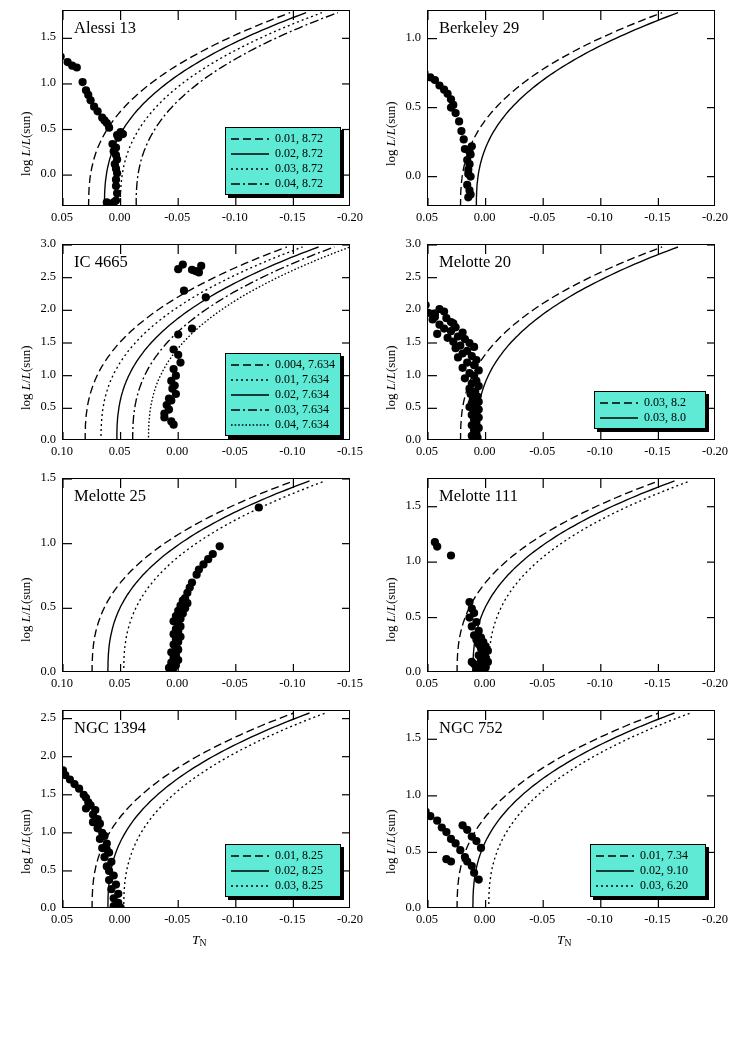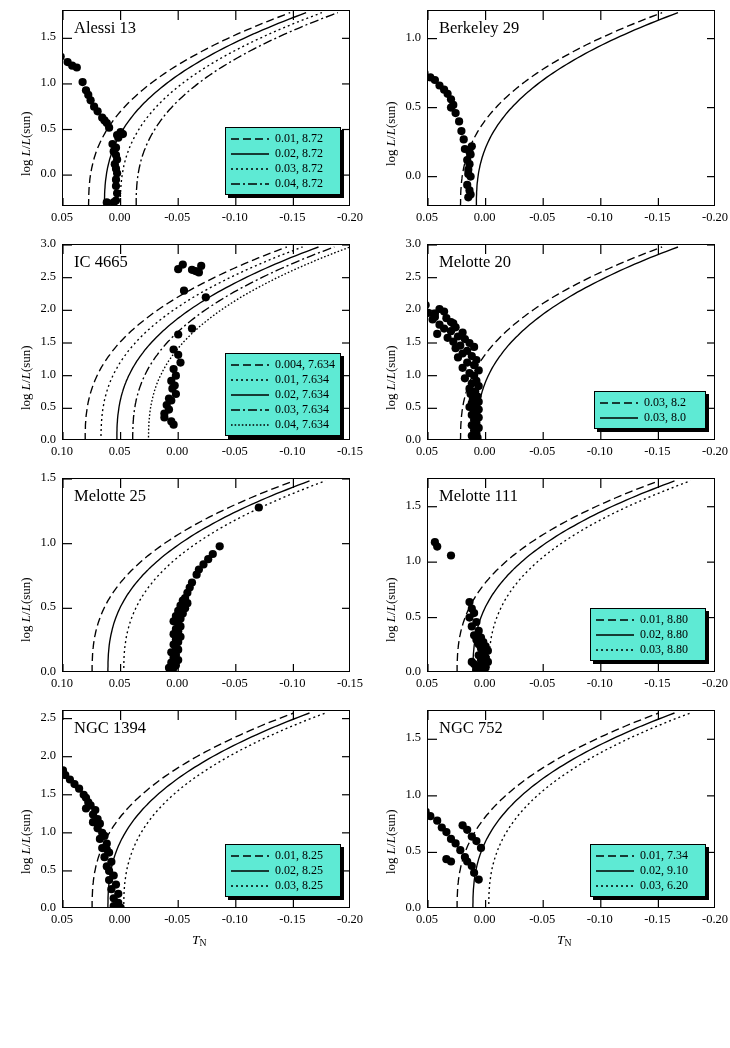--- a/index.html
+++ b/index.html
@@ -588,40 +588,20 @@
       <div class="ticklabel" style="left: 93.6px; top: 212px; width: 52px;">0.00</div>
       <div class="ticklabel" style="left: 151.2px; top: 212px; width: 52px;">-0.05</div>
       <div class="ticklabel" style="left: 208.8px; top: 212px; width: 52px;">-0.10</div>
       <div class="ticklabel" style="left: 266.4px; top: 212px; width: 52px;">-0.15</div>
       <div class="ticklabel" style="left: 324px; top: 212px; width: 52px;">-0.20</div>
       <div class="ticklabel" style="left: 22px; top: 200px; width: 34px; text-align: right;">0.0</div>
       <div class="ticklabel" style="left: 22px; top: 144.571px; width: 34px; text-align: right;">0.5</div>
       <div class="ticklabel" style="left: 22px; top: 89.1429px; width: 34px; text-align: right;">1.0</div>
       <div class="ticklabel" style="left: 22px; top: 33.7143px; width: 34px; text-align: right;">1.5</div>
       <div class="ylabelwrap" style="left: 18px; top: 178px;">log <i>L</i>/<i>L</i>(sun)</div>
-      <div class="legend" style="width: 116px; left: 225px; top: 144px;">
-        <div class="legrow">
-          <svg class="legsample" width="40" height="9">
-            <line x1="1" x2="39" y1="5" y2="5" stroke="#000" stroke-width="1.3" stroke-dasharray="8,4"></line>
-          </svg>
-          <span class="legtext">0.01, 8.80</span>
-        </div>
-        <div class="legrow">
-          <svg class="legsample" width="40" height="9">
-            <line x1="1" x2="39" y1="5" y2="5" stroke="#000" stroke-width="1.3"></line>
-          </svg>
-          <span class="legtext">0.02, 8.80</span>
-        </div>
-        <div class="legrow">
-          <svg class="legsample" width="40" height="9">
-            <line x1="1" x2="39" y1="5" y2="5" stroke="#000" stroke-width="1.3" stroke-dasharray="2,3"></line>
-          </svg>
-          <span class="legtext">0.03, 8.80</span>
-        </div>
-      </div>
     </div>
     <div class="cell">
       <div class="frame" style="left: 62px; top: 14px; width: 288px; height: 198px;">
         <svg class="plot" width="288" height="198">
           <line x1="0" x2="0" y1="0" y2="9" stroke="#000" stroke-width="1.2"></line>
           <line x1="0" x2="0" y1="198" y2="189" stroke="#000" stroke-width="1.2"></line>
           <line x1="57.6" x2="57.6" y1="0" y2="9" stroke="#000" stroke-width="1.2"></line>
           <line x1="57.6" x2="57.6" y1="198" y2="189" stroke="#000" stroke-width="1.2"></line>
           <line x1="115.2" x2="115.2" y1="0" y2="9" stroke="#000" stroke-width="1.2"></line>
           <line x1="115.2" x2="115.2" y1="198" y2="189" stroke="#000" stroke-width="1.2"></line>

